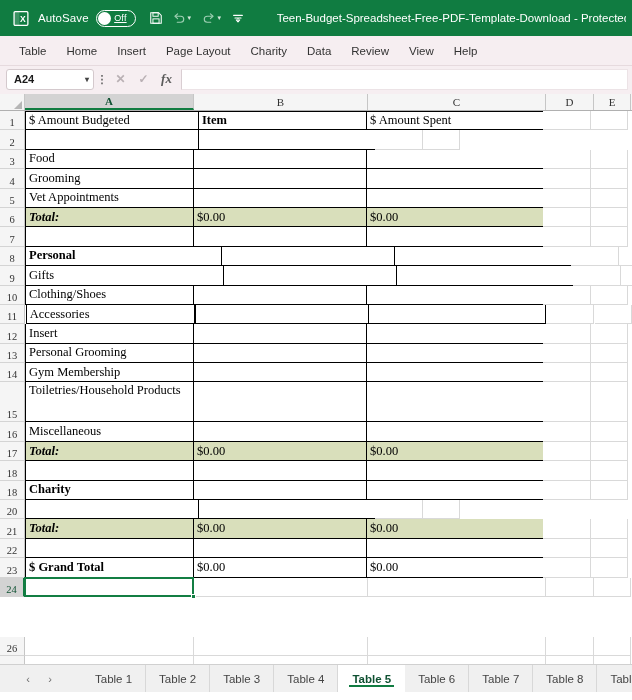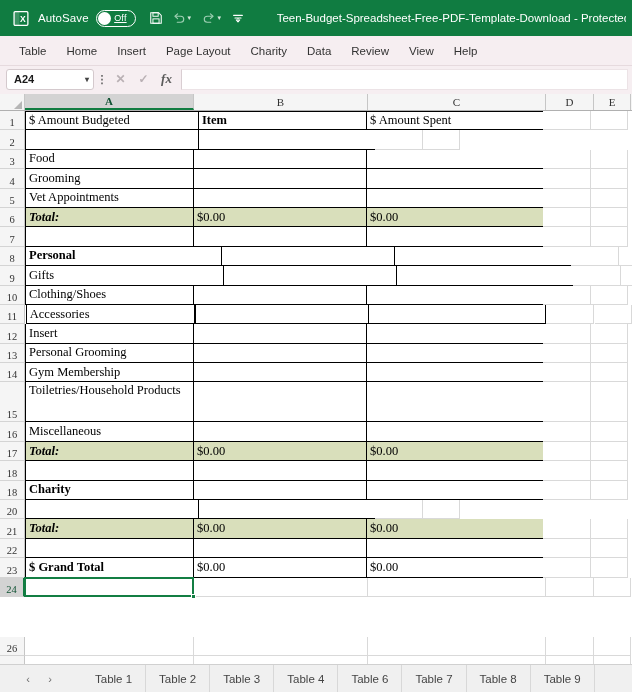--- a/index.html
+++ b/index.html
@@ -570,18 +570,19 @@
 <div class="sheetbar">
   <div class="navbtns">
     <div class="navbtn">‹</div>
     <div class="navbtn">›</div>
   </div>
   <div class="tabs" id="sheet-tabs">
       <div class="sheet-tab">Table 1</div>
       <div class="sheet-tab">Table 2</div>
       <div class="sheet-tab">Table 3</div>
       <div class="sheet-tab">Table 4</div>
+      <div class="sheet-tab active">Table 5</div>
       <div class="sheet-tab">Table 6</div>
       <div class="sheet-tab">Table 7</div>
       <div class="sheet-tab">Table 8</div>
       <div class="sheet-tab">Table 9</div>
     </div>
 </div>
 
 </body></html>

